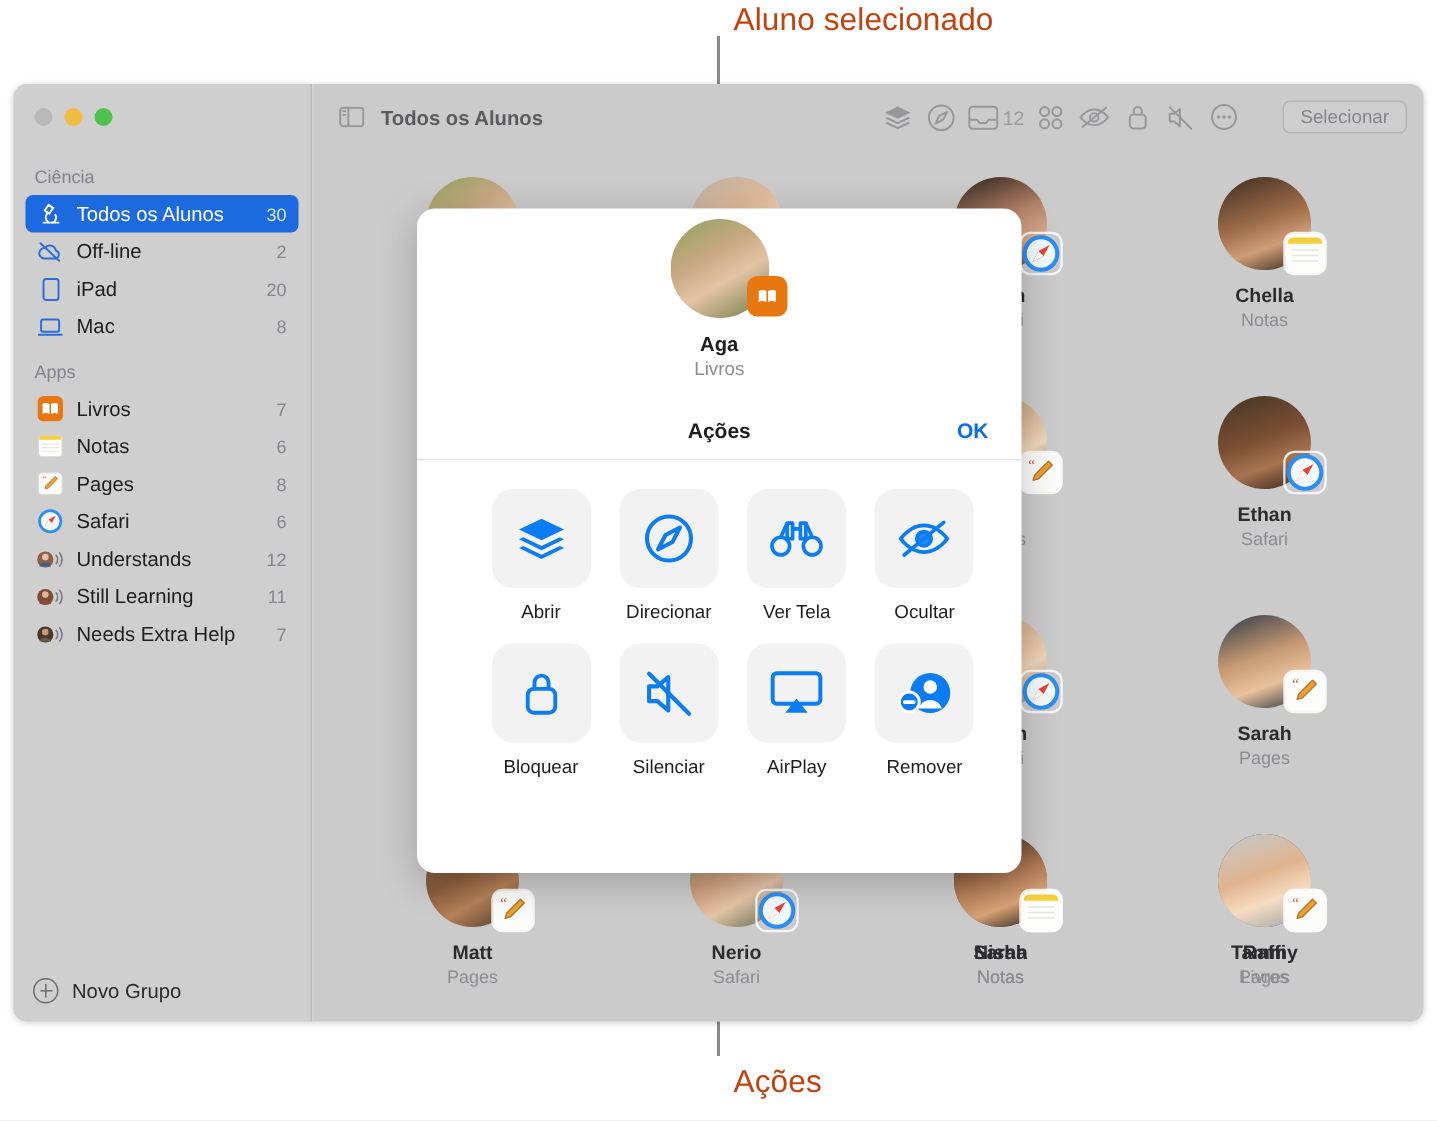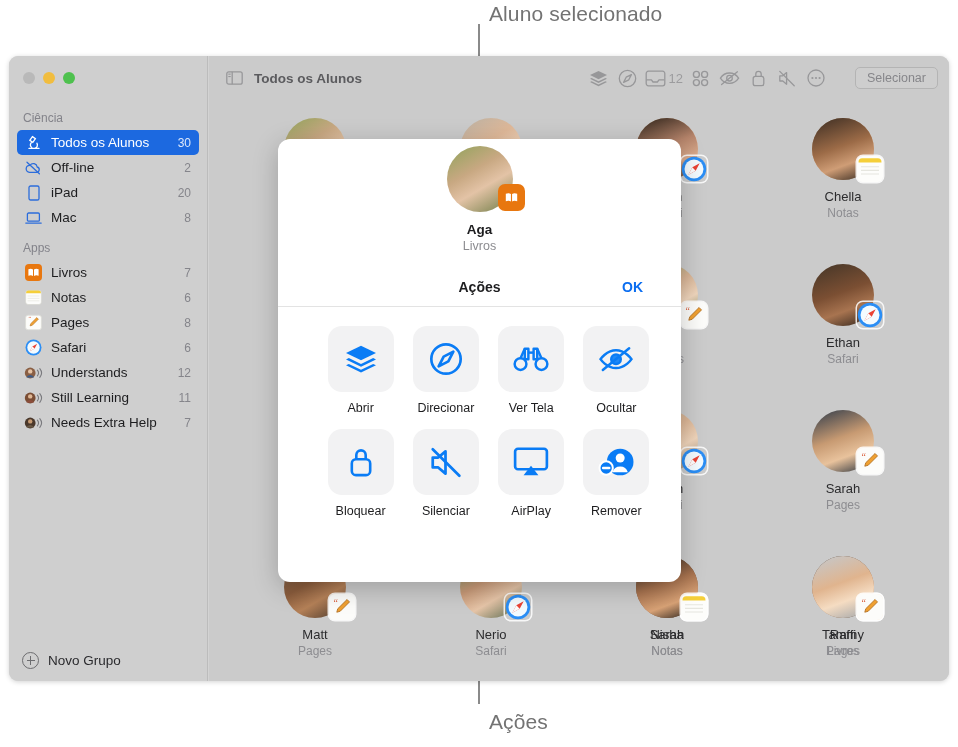--- a/index.html
+++ b/index.html
@@ -8,21 +8,21 @@
     background: #ffffff;
     font-family: "Liberation Sans", sans-serif;
     overflow: hidden;
   }
   #root { position: relative; width: 958px; height: 747px; }
 
   
   .callout-label {
     position: absolute;
     font-size: 21px;
-    color: #737373;
+    color: #c2410c;
     white-space: nowrap;
     letter-spacing: 0.1px;
   }
   .callout-line-v {
     position: absolute;
     width: 2px;
     background: #8a8a8a;
   }
   .callout-line-h {
     position: absolute;
@@ -137,21 +137,21 @@
     overflow: hidden; position: relative;
   }
   .avatar .face { position: absolute; inset: 0; }
   .app-badge {
     position: absolute; right: -9px; bottom: -2px;
     width: 26px; height: 26px; border-radius: 6px;
     display: flex; align-items: center; justify-content: center;
     box-shadow: 0 0 0 1.5px rgba(255,255,255,0.85);
     overflow: hidden;
   }
-  .s-name { margin-top: 9px; font-size: 13px; font-weight: 400; color: #2c2c2e; }
+  .s-name { margin-top: 9px; font-size: 13px; font-weight: 700; color: #2c2c2e; }
   .s-app { margin-top: 2px; font-size: 12px; color: #8d8d91; }
 
   
   .modal {
     position: absolute;
     left: 278px; top: 139px;
     width: 403px; height: 443px;
     background: #ffffff;
     border-radius: 12px;
     box-shadow: 0 6px 26px rgba(0,0,0,0.22);
@@ -169,21 +169,21 @@
   .modal-name { margin-top: 10px; font-size: 13.5px; font-weight: 700; color: #1d1d1f; }
   .modal-app { margin-top: 2px; font-size: 12.5px; color: #8c8c90; }
 
   .modal-bar {
     position: relative; height: 40px; margin-top: 14px;
     display: flex; align-items: center; justify-content: center;
     border-bottom: 1px solid #e3e3e3;
   }
   .modal-bar-title { font-size: 14px; font-weight: 700; color: #1d1d1f; }
   .modal-ok {
-    position: absolute; right: 38px; top: 50%; transform: translateY(-50%);
+    position: absolute; right: 22px; top: 50%; transform: translateY(-50%);
     font-size: 14px; font-weight: 700; color: #0a6df0;
   }
 
   .actions-grid {
     display: grid; grid-template-columns: repeat(4, 1fr);
     padding: 19px 22px 0 40px; row-gap: 14px;
   }
   .action { display: flex; flex-direction: column; align-items: center; }
   .action-tile {
     width: 66px; height: 66px; border-radius: 14px;

